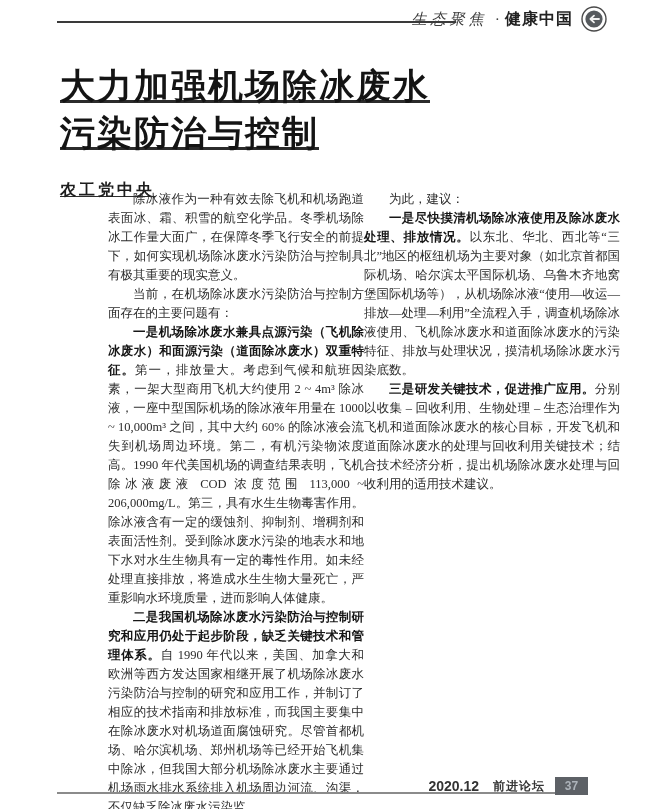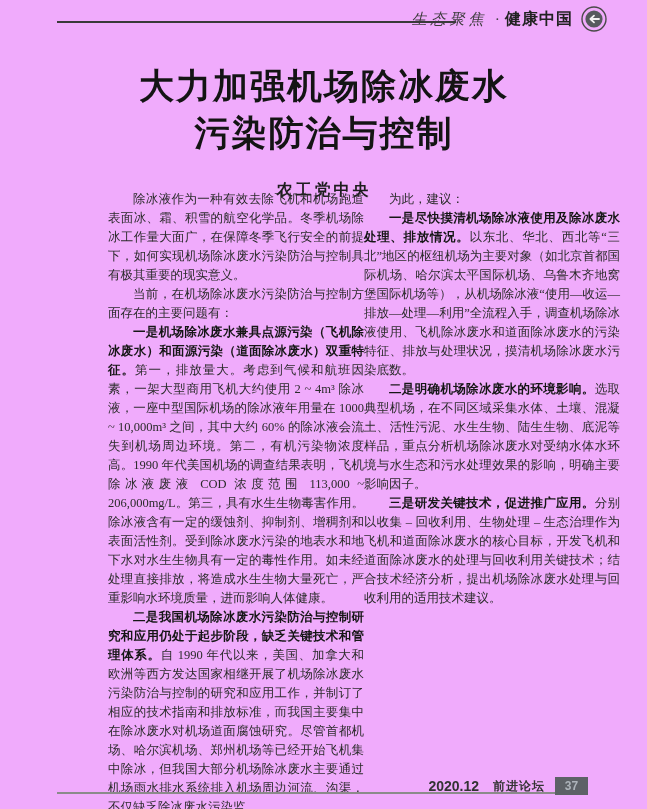--- a/index.html
+++ b/index.html
@@ -1,19 +1,19 @@
 <!DOCTYPE html>
 <html><head>
 <meta charset="utf-8">
 <style>
   * { margin:0; padding:0; box-sizing:border-box; }
   html,body { background:#e8e8e8; }
   #page {
     position:relative; width:647px; height:809px;
-    background:#f0abfc; margin:0 auto; overflow:hidden;
+    background:#ffffff; margin:0 auto; overflow:hidden;
     font-family:"Liberation Serif", serif; color:#2b2b2b;
   }
   
   #header-rule {
     position:absolute; left:57px; top:21px; width:399px; height:2px;
     background:#3a3a3a;
   }
   #header-right {
     position:absolute; top:6px; right:40px; display:flex; align-items:center;
     white-space:nowrap;
@@ -21,21 +21,21 @@
   .section-light {
     font-family:"Liberation Serif", serif; font-size:15px; color:#3c3c3c;
     letter-spacing:4px; font-style:italic;
   }
   .section-bold {
     font-family:"Liberation Sans", sans-serif; font-weight:700;
     font-size:16px; color:#222; letter-spacing:1px; margin-left:2px;
   }
   .logo-wrap { margin-left:8px; width:26px; height:26px; }
   
-  #title-block { position:absolute; left:60px; top:62px; width:528px; text-align:center; }
+  #title-block { position:absolute; left:60px; top:62px; width:528px; text-align:left;text-decoration:underline; }
   .title-line {
     font-family:"Liberation Sans", sans-serif; font-weight:900;
     font-size:35px; line-height:47px; color:#141414; letter-spacing:2px;
   }
   #author {
     margin-top:24px; font-family:"Liberation Sans", sans-serif; font-weight:700;
     font-size:16px; color:#1d1d1d; letter-spacing:3px;
   }
   
   #body-columns {
@@ -99,21 +99,20 @@
     <div class="col">
         <p class="para"><span>除冰液作为一种有效去除飞机和机场跑道表面冰、霜、积雪的航空化学品。冬季机场除冰工作量大面广，在保障冬季飞行安全的前提下，如何实现机场除冰废水污染防治与控制具有极其重要的现实意义。</span></p>
         <p class="para"><span>当前，在机场除冰废水污染防治与控制方面存在的主要问题有：</span></p>
         <p class="para"><span class="bold">一是机场除冰废水兼具点源污染（飞机除冰废水）和面源污染（道面除冰废水）双重特征。</span><span>第一，排放量大。考虑到气候和航班因素，一架大型商用飞机大约使用 2 ~ 4m³ 除冰液，一座中型国际机场的除冰液年用量在 1000 ~ 10,000m³ 之间，其中大约 60% 的除冰液会流失到机场周边环境。第二，有机污染物浓度高。1990 年代美国机场的调查结果表明，飞机除冰液废液 COD 浓度范围 113,000 ~ 206,000mg/L。第三，具有水生生物毒害作用。除冰液含有一定的缓蚀剂、抑制剂、增稠剂和表面活性剂。受到除冰废水污染的地表水和地下水对水生生物具有一定的毒性作用。如未经处理直接排放，将造成水生生物大量死亡，严重影响水环境质量，进而影响人体健康。</span></p>
         <p class="para"><span class="bold">二是我国机场除冰废水污染防治与控制研究和应用仍处于起步阶段，缺乏关键技术和管理体系。</span><span>自 1990 年代以来，美国、加拿大和欧洲等西方发达国家相继开展了机场除冰废水污染防治与控制的研究和应用工作，并制订了相应的技术指南和排放标准，而我国主要集中在除冰废水对机场道面腐蚀研究。尽管首都机场、哈尔滨机场、郑州机场等已经开始飞机集中除冰，但我国大部分机场除冰废水主要通过机场雨水排水系统排入机场周边河流、沟渠，不仅缺乏除冰废水污染监</span></p>
       </div>
     <div class="col">
 
         <p class="para"><span>为此，建议：</span></p>
         <p class="para"><span class="bold">一是尽快摸清机场除冰液使用及除冰废水处理、排放情况。</span><span>以东北、华北、西北等“三北”地区的枢纽机场为主要对象（如北京首都国际机场、哈尔滨太平国际机场、乌鲁木齐地窝堡国际机场等），从机场除冰液“使用—收运—排放—处理—利用”全流程入手，调查机场除冰液使用、飞机除冰废水和道面除冰废水的污染特征、排放与处理状况，摸清机场除冰废水污染底数。</span></p>
-        <p class="para"><span class="bold">二是明确机场除冰废水的环境影响。</span><span>选取典型机场，在不同区域采集水体、土壤、混凝土、活性污泥、水生生物、陆生生物、底泥等样品，重点分析机场除冰废水对受纳水体水环境与水生态和污水处理效果的影响，明确主要影响因子。</span></p>
         <p class="para"><span class="bold">三是研发关键技术，促进推广应用。</span><span>分别以收集 – 回收利用、生物处理 – 生态治理作为飞机和道面除冰废水的核心目标，开发飞机和道面除冰废水的处理与回收利用关键技术；结合技术经济分析，提出机场除冰废水处理与回收利用的适用技术建议。</span></p>
         <div id="editor-line"></div>
       </div>
   </div>
 
   <div id="footer-rule"></div>
   <div id="footer-right">
     <span id="footer-issue">2020.12</span>
     <span id="footer-journal">前进论坛</span>
     <span id="page-number-box">37</span>

